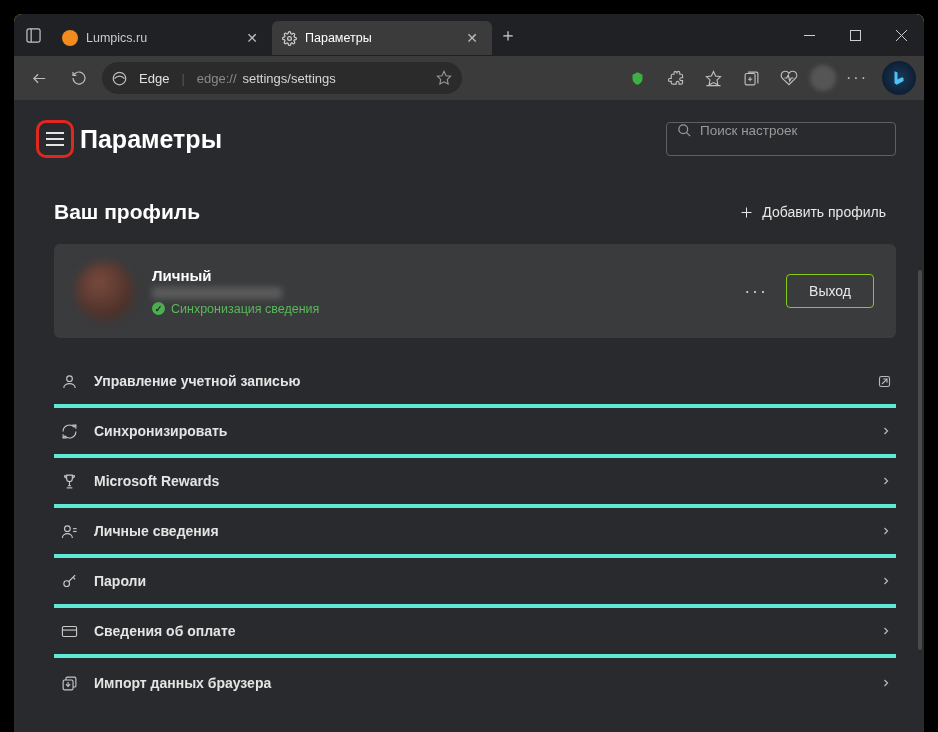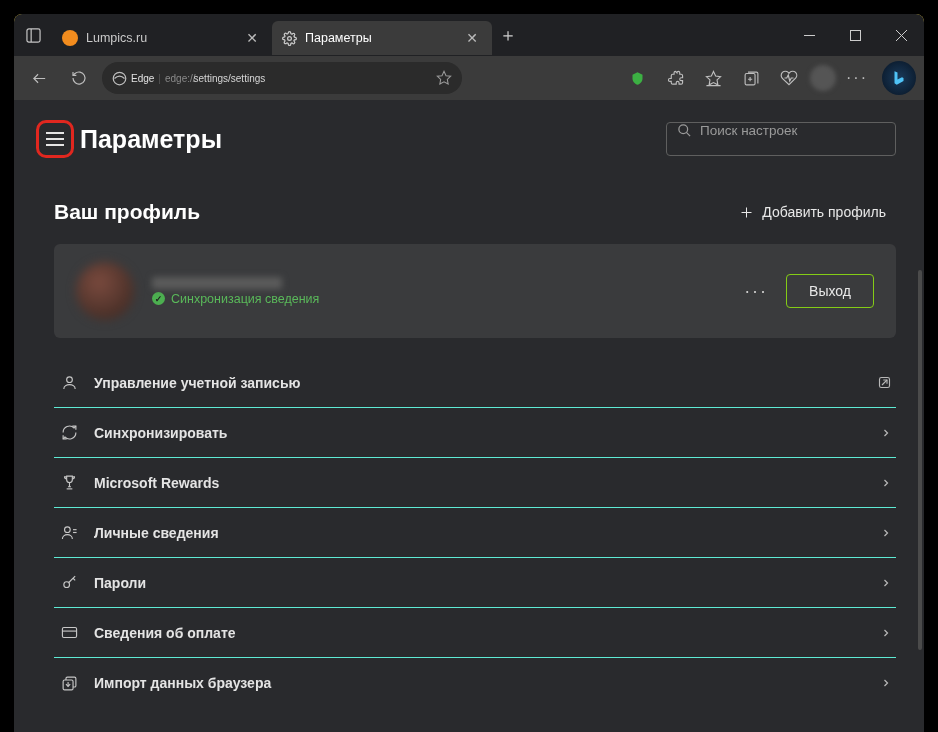--- a/index.html
+++ b/index.html
@@ -10,21 +10,21 @@
   .tab { height: 34px; display:flex; align-items:center; gap:8px; padding: 0 10px; border-radius: 6px 6px 0 0; margin-top:6px; min-width: 220px; position: relative; color:#c9c9c9; font-size:12.5px; }
   .tab.inactive { background: transparent; }
   .tab.active { background: #3b3b3b; color:#fff; }
   .tab .favicon { width:16px; height:16px; border-radius:50%; display:inline-block; }
   .tab .close { margin-left:auto; color:#bbb; font-size:14px; padding:2px 4px; }
   .newtab { width:32px; display:flex; align-items:center; justify-content:center; color:#ccc; font-size:18px; }
   .win-controls { margin-left:auto; display:flex; }
   .win-btn { width:46px; height:42px; display:flex; align-items:center; justify-content:center; color:#ccc; }
   .toolbar { height: 44px; background:#3b3b3b; display:flex; align-items:center; padding: 0 8px; gap:6px; }
   .tbtn { width:34px; height:34px; display:flex; align-items:center; justify-content:center; color:#bdbdbd; border-radius:4px; }
-  .addr { flex: 0 0 360px; height:32px; background:#2b2b2b; border-radius:16px; display:flex; align-items:center; padding:9px 10px; gap:4px; color:#bfbfbf; font-size:10px; }
+  .addr { flex: 0 0 360px; height:32px; background:#2b2b2b; border-radius:16px; display:flex; align-items:center; padding:9px 10px; gap:12px; color:#bfbfbf; font-size:13px; }
   .addr .scheme { color:#8a8a8a; }
   .addr .star { margin-left:auto; color:#9a9a9a; }
   .toolbar-right { margin-left:auto; display:flex; align-items:center; gap:4px; }
   .avatar-small { width:26px; height:26px; border-radius:50%; background:#555; filter: blur(2px); }
   .bing { width:34px; height:34px; border-radius:50%; background: radial-gradient(circle at 50% 50%, #1a3a5a 0%, #0d1f33 70%); display:flex; align-items:center; justify-content:center; margin-left:4px; }
   .content { flex:1; display:flex; background:#292a2d; position:relative; }
   .page { flex:1; overflow-y:auto; padding: 20px 28px 0 22px; position:relative; }
   .page-header { display:flex; align-items:center; margin-bottom: 22px; }
   .hamburger-highlight { width:38px; height:38px; border: 3px solid #e1271f; border-radius:10px; display:flex; align-items:center; justify-content:center; margin-right:6px; }
   .hamburger { color:#e4e4e4; }
@@ -38,21 +38,21 @@
   .profile-avatar { width:58px; height:58px; border-radius:50%; background: radial-gradient(circle at 40% 35%, #7a4a3e 0%, #4a3028 70%); filter: blur(5px); }
   .profile-info { display:flex; flex-direction:column; gap:3px; }
   .profile-name { font-size:15px; font-weight:600; color:#fff; }
   .profile-email { width:130px; height:12px; background:#5b5b5b; border-radius:2px; filter:blur(3px); }
   .sync-row { display:flex; align-items:center; gap:6px; font-size:12.5px; color:#5ab95a; }
   .sync-check { width:13px; height:13px; border-radius:50%; background:#4caf50; color:#1e1e1e; display:flex; align-items:center; justify-content:center; font-size:9px; font-weight:bold; }
   .profile-actions { margin-left:auto; display:flex; align-items:center; gap:14px; }
   .dots { color:#ccc; font-size:18px; letter-spacing:2px; padding:4px; }
   .logout-btn { border:1px solid #84cc16; color:#e8e8e8; background:transparent; padding:8px 22px; border-radius:4px; font-size:14px; }
   .settings-list { display:flex; flex-direction:column; }
-  .settings-item { display:flex; align-items:center; gap:14px; height:50px; border-bottom:1px solid #5eead4; color:#e4e4e4; font-size:14px; font-weight:600; padding:0 4px; cursor:pointer; }
+  .settings-item { display:flex; align-items:center; gap:14px; height:50px; border-bottom:4px solid #5eead4; color:#e4e4e4; font-size:14px; font-weight:600; padding:0 4px; cursor:pointer; }
   .si-icon { width:22px; display:flex; align-items:center; justify-content:center; color:#c8c8c8; }
   .si-arrow { margin-left:auto; color:#b8b8b8; }
   .scrollbar { position:absolute; right:2px; top:170px; width:4px; height:380px; background:#4b4b4b; border-radius:2px; }
   svg { display:block; }
 </style>
 </head>
 <body>
 
 <div class="window">
 
@@ -200,20 +200,21 @@
                 <line x1="12" y1="4" x2="12" y2="20"></line>
                 <line x1="4" y1="12" x2="20" y2="12"></line>
               </svg>
             <span>Добавить профиль</span>
           </div>
         </div>
 
         <div class="profile-card">
           <div class="profile-avatar"></div>
           <div class="profile-info">
+            <div class="profile-name">Личный</div>
             <div class="profile-email"></div>
             <div class="sync-row">
               <span class="sync-check">✓</span>
               <span>Синхронизация сведения</span>
             </div>
           </div>
           <div class="profile-actions">
             <div class="dots">···</div>
             <button class="logout-btn">Выход</button>
           </div>

